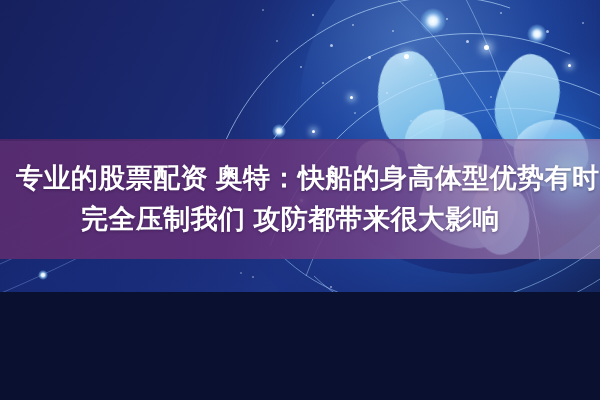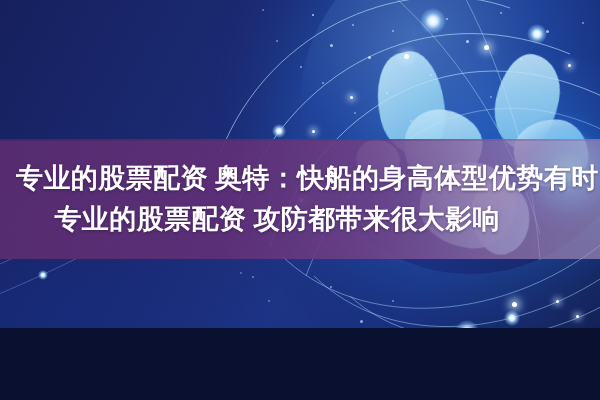--- a/index.html
+++ b/index.html
@@ -1,23 +1,23 @@
 <!DOCTYPE html>
 <html><head>
 <meta charset="utf-8">
 <style>
   html,body{margin:0;padding:0;background:#0a1030;}
   body{width:600px;height:400px;overflow:hidden;
        font-family:"Liberation Sans","DejaVu Sans",sans-serif;}
 
-  .banner{position:relative;width:600px;height:328px;overflow:hidden;
+  .banner{position:relative;width:600px;height:292px;overflow:hidden;
           background:
             radial-gradient(ellipse 70% 60% at 88% 42%, rgba(40,120,230,.55) 0%, rgba(30,70,170,.18) 45%, rgba(0,0,0,0) 72%),
             radial-gradient(ellipse 50% 40% at 12% 95%, rgba(20,45,130,.55) 0%, rgba(0,0,0,0) 70%),
-            linear-gradient(118deg,#16205e 0%,#1b2a72 34%,#1d3384 56%,#1a2f7d 74%,#142258 100%); font-family: Liberation Serif, serif;}
+            linear-gradient(118deg,#16205e 0%,#1b2a72 34%,#1d3384 56%,#1a2f7d 74%,#142258 100%);}
 
   
   .globe{position:absolute;left:300px;top:-66px;width:340px;height:340px;border-radius:50%;
          background:
            radial-gradient(circle at 34% 30%, rgba(120,190,255,.40) 0%, rgba(40,110,210,.30) 38%, rgba(20,55,150,.20) 62%, rgba(10,30,95,0) 78%);
          box-shadow:0 0 70px 22px rgba(40,120,220,.30);}
   .globe-core{position:absolute;inset:0;border-radius:50%;overflow:hidden;opacity:.95;}
 
   .land{position:absolute;background:linear-gradient(160deg,#cfeffd 0%,#9fd8f5 45%,#6fc0ec 100%);
         opacity:.92;filter:blur(.3px);}
@@ -170,16 +170,16 @@
   <div class="star" style="left:240px;top:272px;width:2px;height:2px;opacity:.38;"></div>
   <div class="star" style="left:250px;top:330px;width:2px;height:2px;opacity:.35;"></div>
   <div class="star" style="left:252px;top:276px;width:2px;height:2px;opacity:.45;"></div>
 
   <div class="band">
     <div class="band-top"></div>
   </div>
 
   <div class="title">
     <div class="tline tline-1">专业的股票配资 奥特：快船的身高体型优势有时</div>
-    <div class="tline tline-2">专业的股票配资 攻防都带来很大影响</div>
+    <div class="tline tline-2">完全压制我们 攻防都带来很大影响</div>
   </div>
 
 </div>
 
 </body></html>

